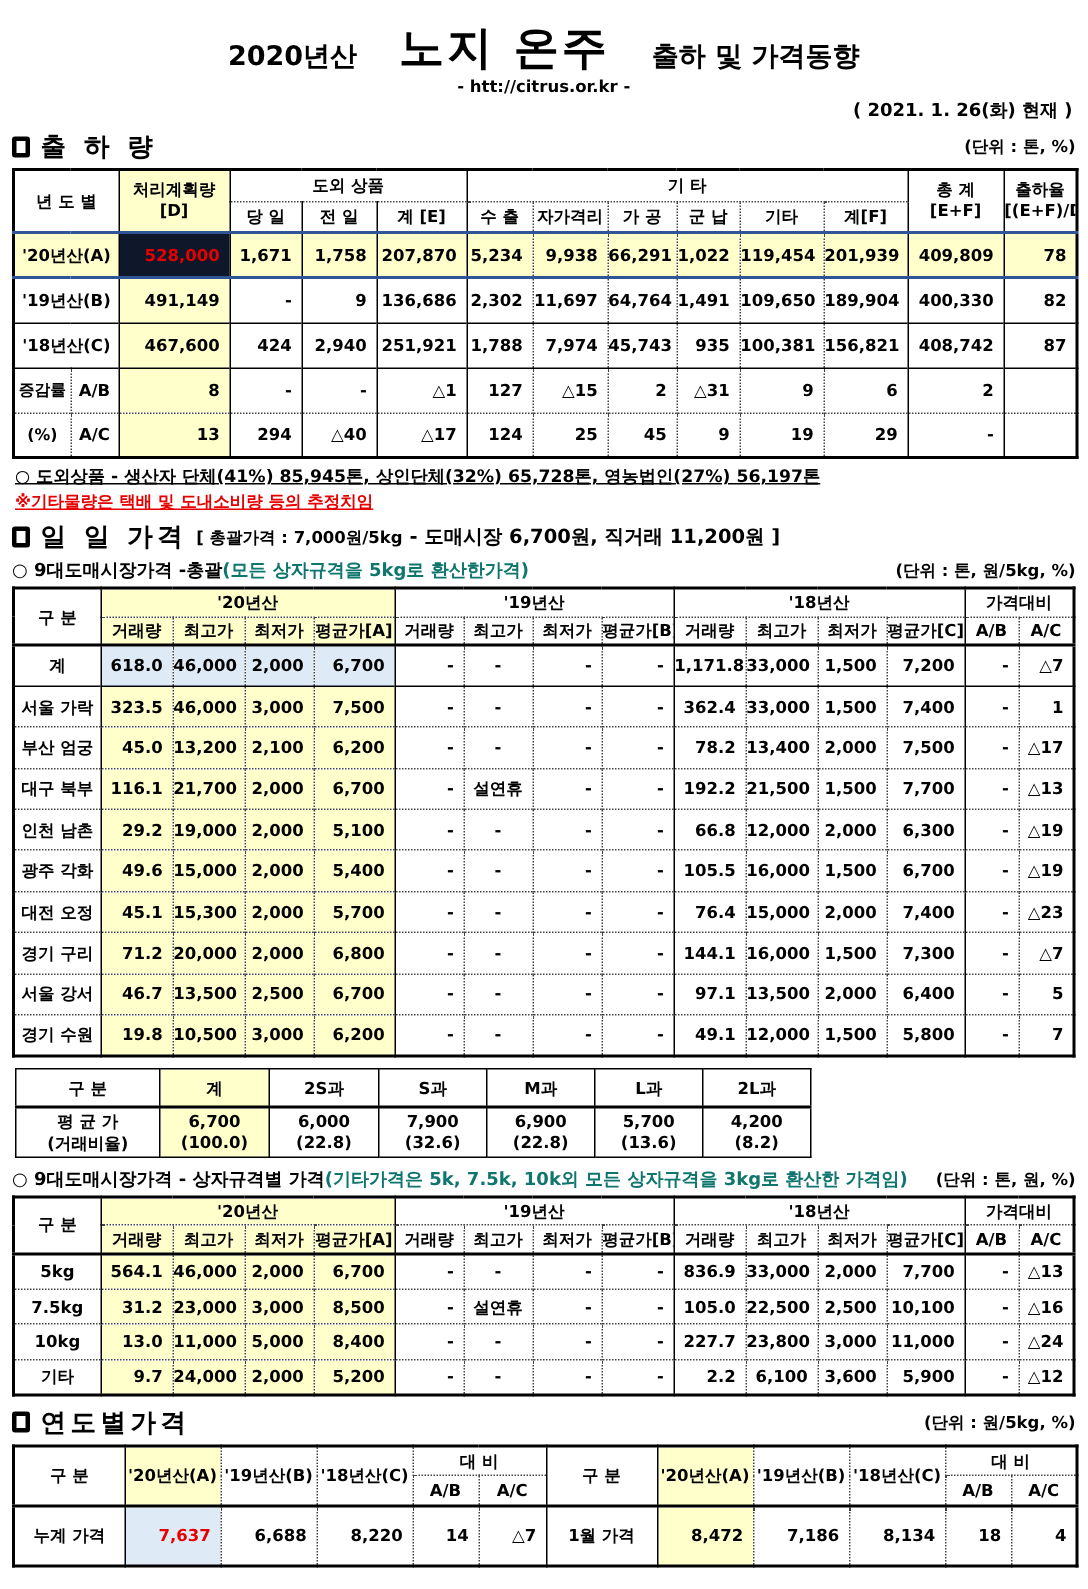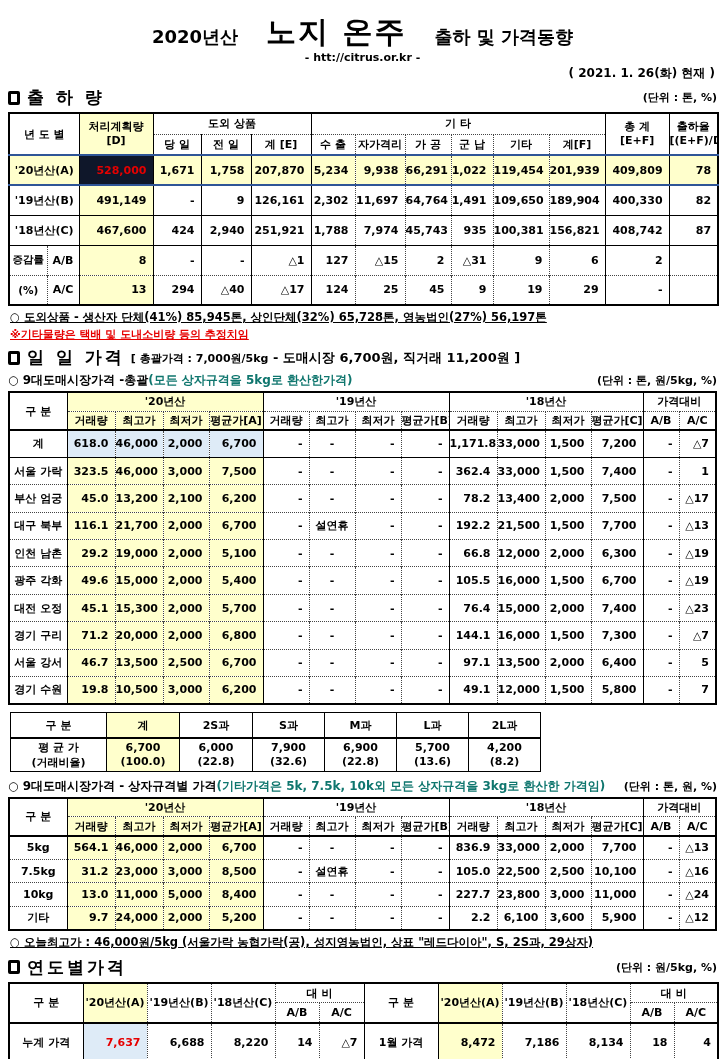--- a/index.html
+++ b/index.html
@@ -202,21 +202,21 @@
             <td class="c9">119,454</td>
             <td class="c10">201,939</td>
             <td class="c11">409,809</td>
             <td class="c12">78</td>
           </tr>
           <tr>
             <th colspan="2">'19년산(B)</th>
             <td class="c1">491,149</td>
             <td class="c2">-</td>
             <td class="c3">9</td>
-            <td class="c4">126,161</td>
+            <td class="c4">136,686</td>
             <td class="c5">2,302</td>
             <td class="c6">11,697</td>
             <td class="c7">64,764</td>
             <td class="c8">1,491</td>
             <td class="c9">109,650</td>
             <td class="c10">189,904</td>
             <td class="c11">400,330</td>
             <td class="c12">82</td>
           </tr>
           <tr>
@@ -672,21 +672,20 @@
             <td class="c8">-</td>
             <td class="c9">2.2</td>
             <td class="c10">6,100</td>
             <td class="c11">3,600</td>
             <td class="c12">5,900</td>
             <td class="c13">-</td>
             <td class="c14">△12</td>
           </tr>
         </tbody>
     </table>
-    <div class="note">○ 오늘최고가 :  46,000원/5kg (서울가락   농협가락(공),     성지영농법인,     상표 "레드다이아",   S, 2S과,  29상자)</div>
   </section>
 
   <section>
     <div class="sec-head" style="margin-top:6px">
       <span class="bullet"></span>
       <span class="sec-title">연도별가격</span>
       <span class="unit">(단위 : 원/5kg, %)</span>
     </div>
 
     <table class="t4">

